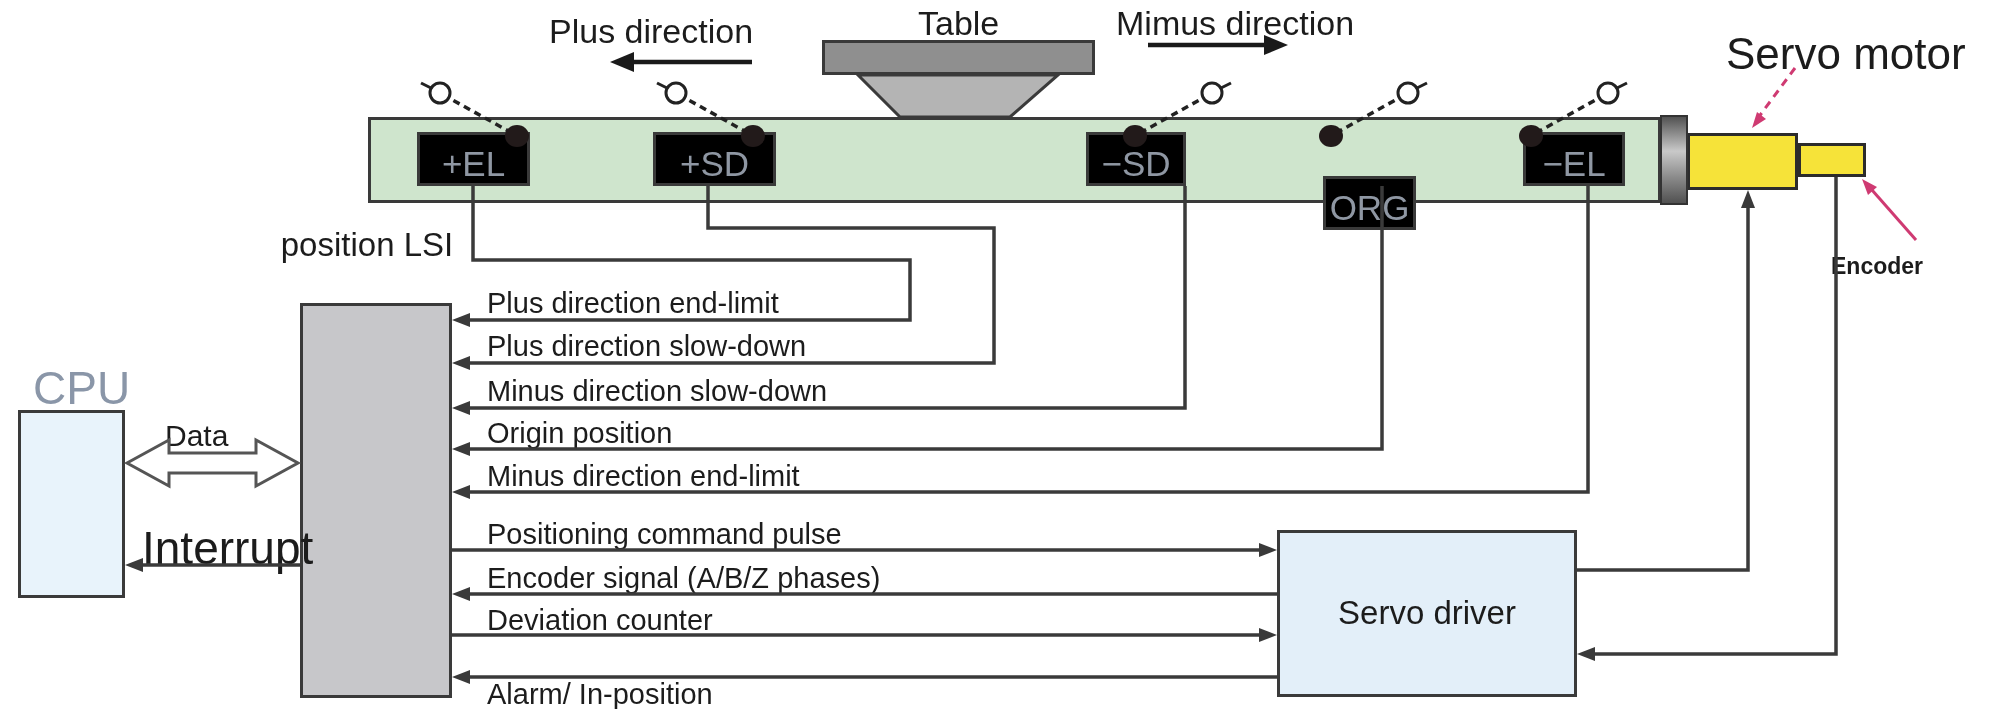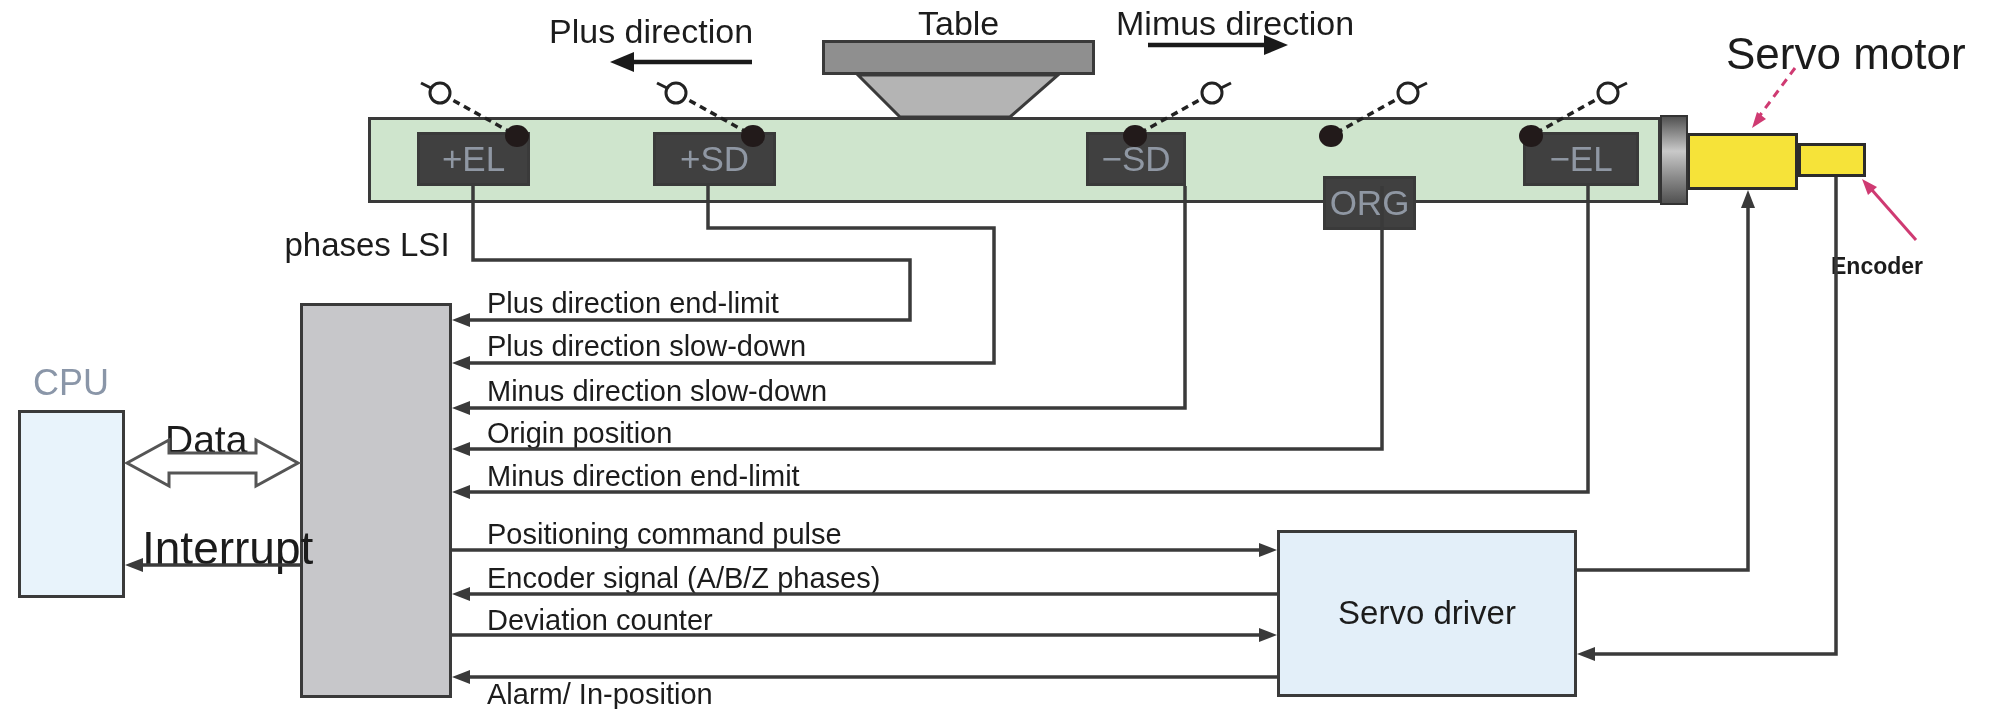--- a/index.html
+++ b/index.html
@@ -21,22 +21,22 @@
     font-family:"Liberation Sans", sans-serif;color:var(--text);
   }
   .abs{position:absolute;box-sizing:border-box;}
   .box{border:3px solid #3a3a3a;}
   .lbl{white-space:nowrap;line-height:1.05;}
   .sig{font-size:29px;color:var(--text);}
   .titlefs{font-size:34px;}
   .center{display:flex;align-items:center;justify-content:center;}
   
   .rail{left:368px;top:117px;width:1293px;height:86px;background:var(--rail-green);}
-  .switchbox{top:132px;height:54px;background:#404040;border:3px solid #3a3a3a;
-             color:var(--switch-label);font-size:35px;}
+  .switchbox{top:132px;height:54px;background:#000000;border:3px solid #3a3a3a;
+             color:var(--switch-label);font-size:35px;align-items:flex-end;}
   .tabletop{left:822px;top:40px;width:273px;height:35px;background:var(--table-gray);}
   .motor{left:1687px;top:133px;width:111px;height:57px;background:var(--motor-yellow);border:3px solid #2c2c2c;}
   .encbody{left:1798px;top:143px;width:68px;height:34px;background:var(--motor-yellow);border:3px solid #2c2c2c;}
   
   .lsi{left:300px;top:303px;width:152px;height:395px;background:var(--lsi-gray);}
   .cpu{left:18px;top:410px;width:107px;height:188px;background:var(--box-blue);}
   .servo{left:1277px;top:530px;width:300px;height:167px;background:#e3eff9;font-size:33px;color:var(--text);}
   .lsilabel{left:237px;top:226px;width:260px;text-align:center;font-size:33px;line-height:1.15;}
   
   svg.layer{position:absolute;left:0;top:0;z-index:6;}
@@ -74,40 +74,40 @@
     </div>
   <div class="abs switchbox center lbl" style="left:653px;width:123px;">
       <span>+SD</span>
     </div>
   <div class="abs switchbox center lbl" style="left:1086px;width:100px;">
       <span>−SD</span>
     </div>
   <div class="abs switchbox center lbl" style="left:1323px;width:93px;margin-top:44px;">
       <span>ORG</span>
     </div>
-  <div class="abs switchbox center lbl" style="left:1523px;width:116px;">
+  <div class="abs switchbox center lbl" style="left:1523px;width:102px;">
       <span>−EL</span>
     </div>
 
   <div class="abs motor"></div>
   <div class="abs encbody"></div>
 
   <div class="abs lbl lsilabel">
-    <span style="display:block;">phases LSI</span>
+    <span style="display:block;">position LSI</span>
   </div>
   <div class="abs lsi box"></div>
 
-  <div class="abs lbl" style="left:33px;top:364px;font-size:36px;color:var(--cpu-label);">CPU</div>
+  <div class="abs lbl" style="left:33px;top:364px;font-size:46px;color:var(--cpu-label);">CPU</div>
   <div class="abs cpu box"></div>
 
   <div class="abs servo box center lbl">
     <span>Servo driver</span>
   </div>
 
-  <div class="abs lbl" style="left:165px;top:420px;font-size:39px;">Data</div>
+  <div class="abs lbl" style="left:165px;top:420px;font-size:30px;">Data</div>
   <div class="abs lbl" style="left:142px;top:524px;font-size:46px;">Interrupt</div>
 
   <div class="abs lbl sig" style="left:487px;top:288px;">Plus direction end-limit</div>
   <div class="abs lbl sig" style="left:487px;top:331px;">Plus direction slow-down</div>
   <div class="abs lbl sig" style="left:487px;top:376px;">Minus direction slow-down</div>
   <div class="abs lbl sig" style="left:487px;top:418px;">Origin position</div>
   <div class="abs lbl sig" style="left:487px;top:461px;">Minus direction end-limit</div>
   <div class="abs lbl sig" style="left:487px;top:519px;">Positioning command pulse</div>
   <div class="abs lbl sig" style="left:487px;top:563px;">Encoder signal (A/B/Z phases)</div>
   <div class="abs lbl sig" style="left:487px;top:605px;">Deviation counter</div>

